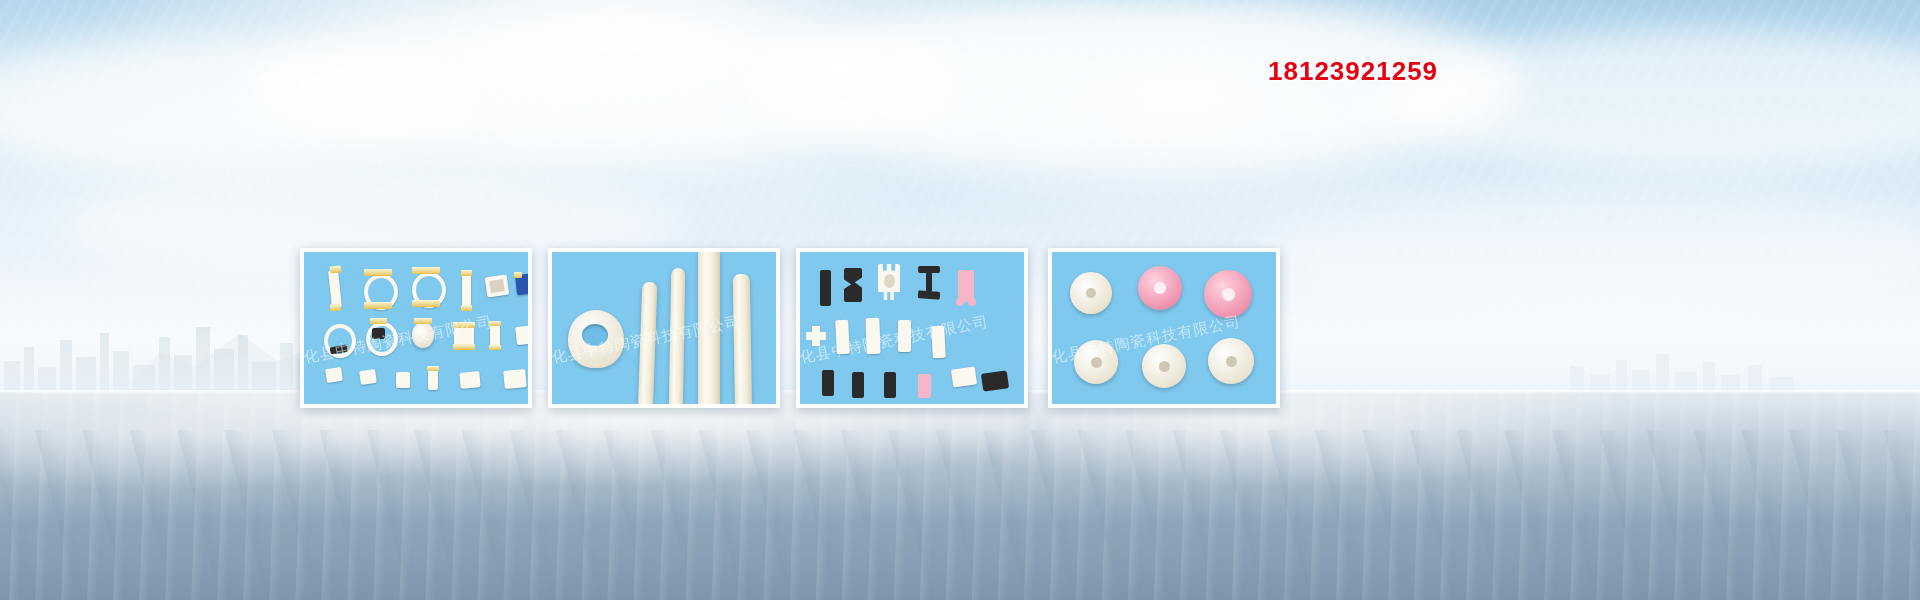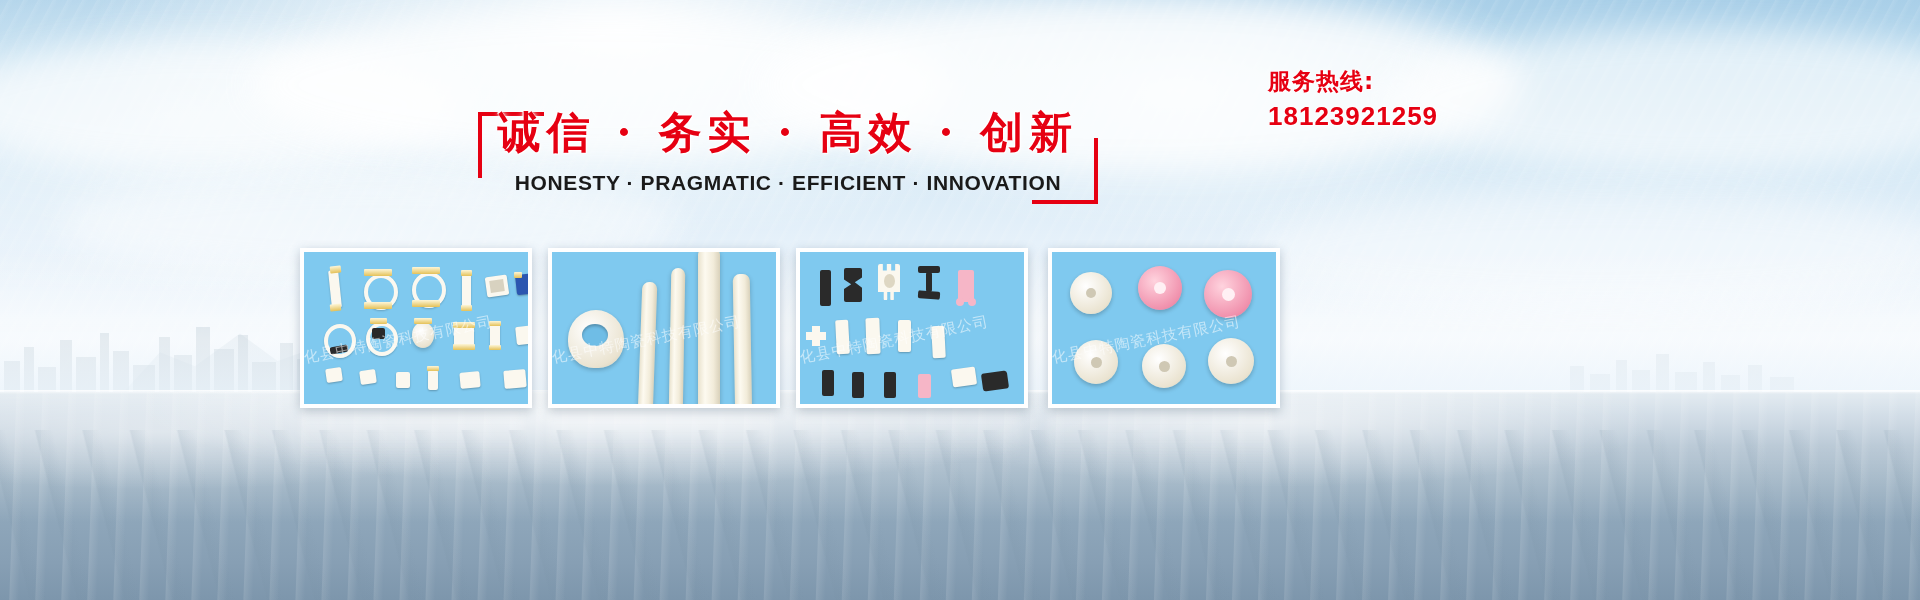--- a/index.html
+++ b/index.html
@@ -204,29 +204,22 @@
   <div class="reflection"></div>
   <div class="sea-shine"></div>
   <div class="ripples"></div>
   <div class="ripples2"></div>
   <div class="horizon"></div>
   <div class="panel-reflect" style="left:300px;width:224px;"></div>
   <div class="panel-reflect" style="left:548px;width:224px;"></div>
   <div class="panel-reflect" style="left:796px;width:224px;"></div>
   <div class="panel-reflect" style="left:1048px;width:224px;"></div>
 
-  <div class="slogan">
-    <div class="bracket-tl"></div>
-    <div class="bracket-br"></div>
-    <div class="slogan-cn">诚信 · 务实 · 高效 · 创新</div>
-    <div class="slogan-en">HONESTY · PRAGMATIC · EFFICIENT · INNOVATION</div>
-  </div>
 
   <div class="contact">
-    <div class="contact-label">服务热线:</div>
     <div class="contact-phone">18123921259</div>
   </div>
 
   <div class="panel" style="left:300px;">
     <div class="inner">
       <div class="part pw" style="left:26px;top:18px;width:10px;height:38px;transform:rotate(-6deg);"></div>
       <div class="part pg" style="left:26px;top:14px;width:11px;height:7px;transform:rotate(-6deg);"></div>
       <div class="part pg" style="left:26px;top:52px;width:11px;height:7px;transform:rotate(-6deg);"></div>
 
       <div class="part ring" style="left:60px;top:22px;width:26px;height:28px;"></div>

